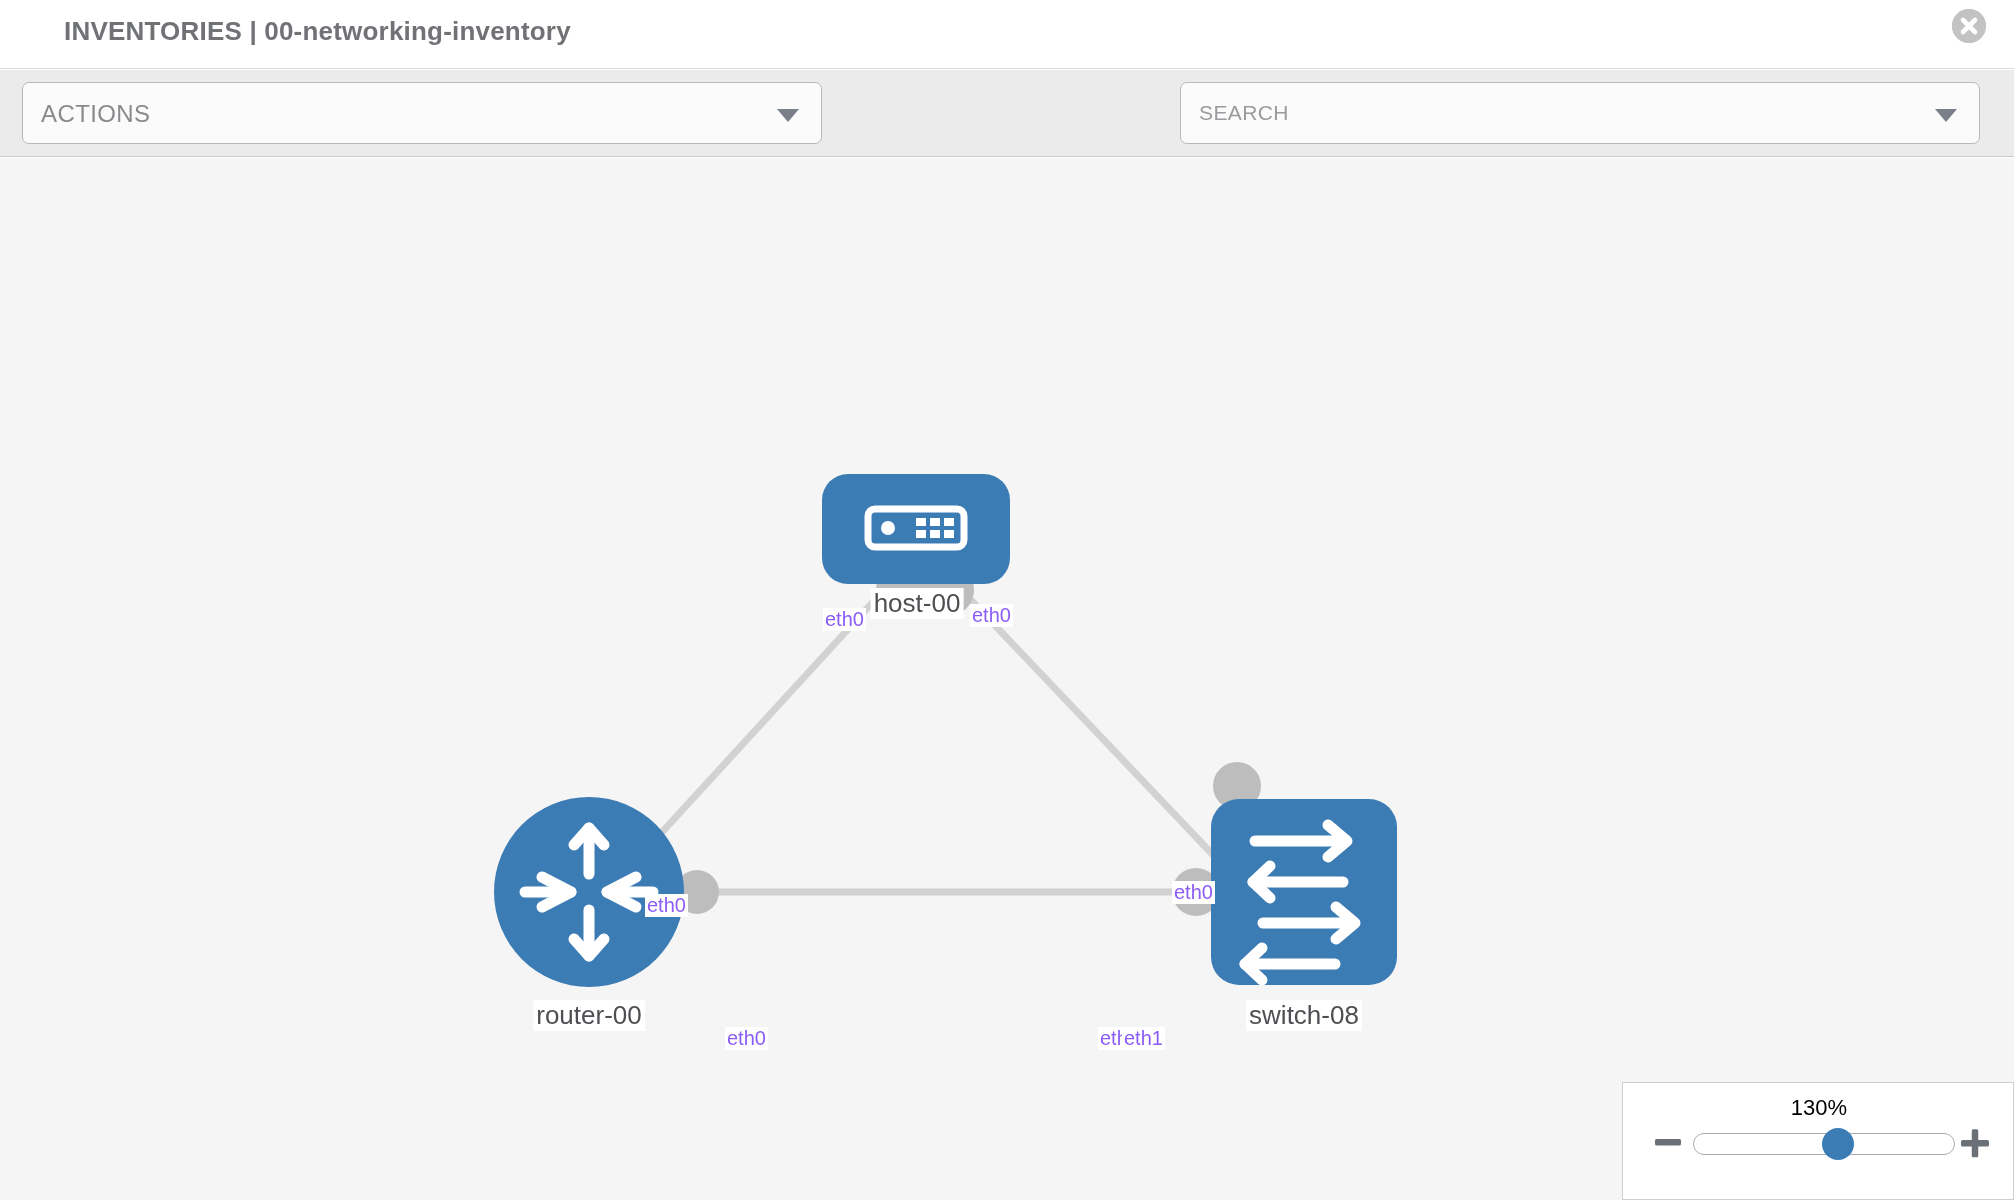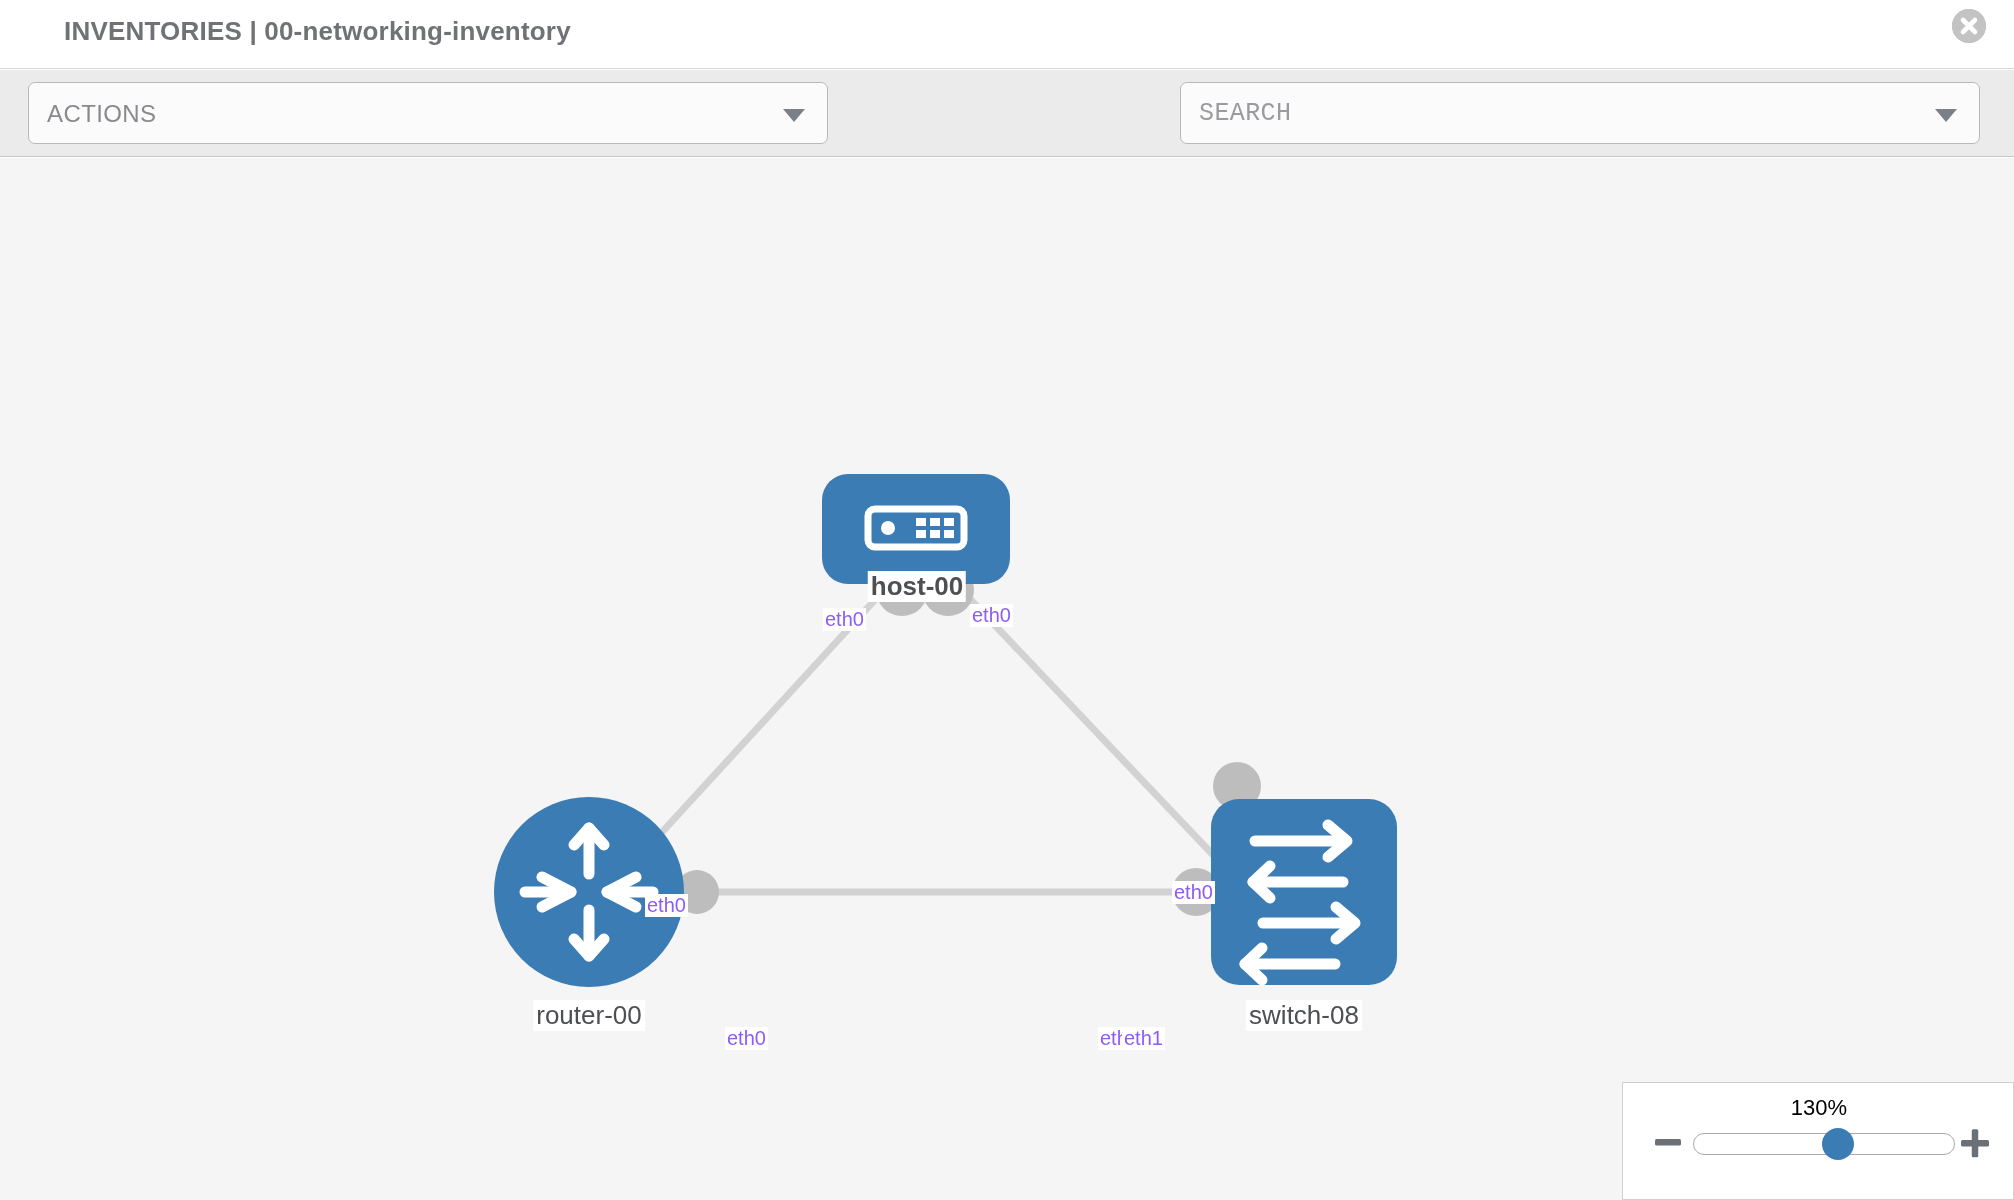--- a/index.html
+++ b/index.html
@@ -59,21 +59,21 @@
     position: absolute;
     left: 0; top: 70px;
     width: 2014px;
     height: 87px;
     background: #ebebeb;
     border-bottom: 1px solid #c8c8c8;
   }
 
   .actions-select {
     position: absolute;
-    left: 28px;
+    left: 22px;
     top: 12px;
     width: 800px;
     height: 62px;
     background: #fbfbfb;
     border: 1px solid #b9b9bd;
     border-radius: 7px;
     cursor: pointer;
   }
   .actions-label {
     position: absolute;
@@ -118,22 +118,22 @@
   }
   .search-input {
     position: absolute;
     left: 18px;
     top: 0;
     width: 720px;
     height: 60px;
     border: none;
     outline: none;
     background: transparent;
-    font-family: Liberation Mono, monospace;
-    font-size: 25px;
+    font-family: Liberation Sans, sans-serif;
+    font-size: 21px;
     color: #55565a;
     letter-spacing: 0.4px;
   }
   .search-input::placeholder { color: #9b9b9f; }
 
   
   .canvas {
     position: absolute;
     left: 0; top: 158px;
     width: 2014px;
@@ -308,21 +308,21 @@
           <path d="M1263 724 L1353 724" transform="translate(-10,0)"></path>
           <path d="M1270 708 L1253 724 L1270 740"></path>
           <path d="M1263 765 L1353 765"></path>
           <path d="M1336 749 L1355 765 L1336 781"></path>
           <path d="M1245 806 L1335 806"></path>
           <path d="M1262 790 L1245 806 L1262 822"></path>
         </g>
       </g>
     </svg>
 
-    <div class="node-label" style="left:917px; top:413px;font-weight:bold;">host-00</div>
+    <div class="node-label" style="left:917px; top:430px;">host-00</div>
     <div class="node-label" style="left:589px; top:842px;">router-00</div>
     <div class="node-label" style="left:1304px; top:842px;">switch-08</div>
 
     <div class="iface-label" style="left:823px; top:450px;">eth0</div>
     <div class="iface-label" style="left:970px; top:446px;">eth0</div>
     <div class="iface-label" style="left:645px; top:736px;">eth0</div>
     <div class="iface-label" style="left:1172px; top:723px;">eth0</div>
     <div class="iface-label" style="left:1098px; top:869px;">eth0</div>
     <div class="iface-label" style="left:1122px; top:869px;">eth1</div>
     <div class="iface-label" style="left:725px; top:869px;">eth0</div>

